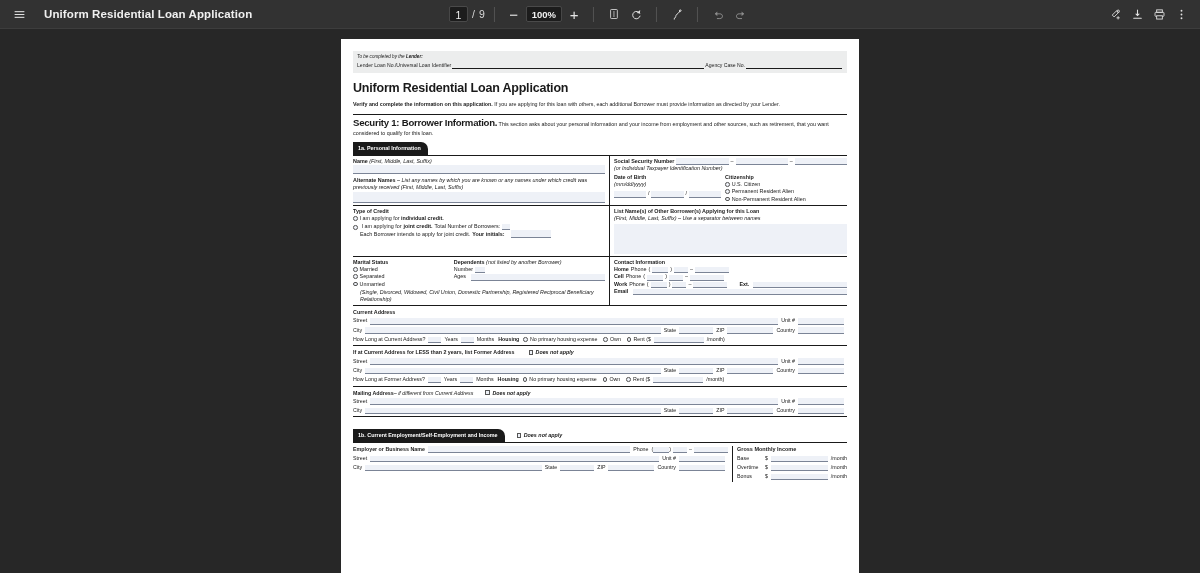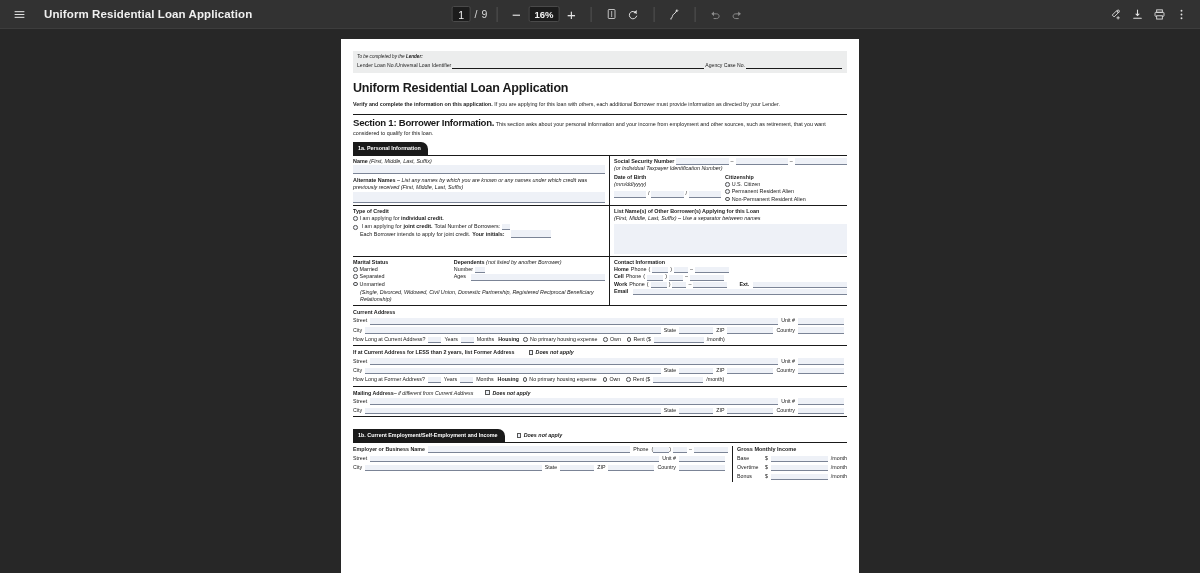--- a/index.html
+++ b/index.html
@@ -163,21 +163,21 @@
     </div>
     <div class="doc-title">Uniform Residential Loan Application</div>
   </div>
 
   <div class="tb-center">
     <div class="pagebox">1</div>
     <span class="pagesep">/</span>
     <span class="pagetotal">9</span>
     <div class="vdiv"></div>
     <div class="plusminus">−</div>
-    <div class="zoombox">16%</div>
+    <div class="zoombox">100%</div>
     <div class="plusminus">+</div>
     <div class="vdiv"></div>
     <div class="icon-btn">
       <svg width="12" height="12" viewBox="0 0 16 16">
           <rect x="3.5" y="2" width="9" height="12" rx="1" fill="none" stroke="#e0e0e0" stroke-width="1.1"></rect>
           <circle cx="8" cy="5.3" r=".9" fill="#e0e0e0"></circle>
           <circle cx="8" cy="8" r=".9" fill="#e0e0e0"></circle>
           <circle cx="8" cy="10.7" r=".9" fill="#e0e0e0"></circle>
         </svg>
     </div>
@@ -258,21 +258,21 @@
     </div>
 
     <div class="maintitle">Uniform Residential Loan Application</div>
 
     <div class="verify">
       <span class="b">Verify and complete the information on this application.</span><span> If you are applying for this loan with others, each additional Borrower must provide information as directed by your Lender.</span>
     </div>
 
     <div class="sec-rule-top"></div>
     <div class="section-head">
-      <span class="sh-t">Section 1: Borrower Information.</span><span class="sh-s"> This section asks about your personal information and your income from employment and other sources, such as retirement, that you want considered to qualify for this loan.</span>
+      <span class="sh-t">Security 1: Borrower Information.</span><span class="sh-s"> This section asks about your personal information and your income from employment and other sources, such as retirement, that you want considered to qualify for this loan.</span>
     </div>
 
     <div class="tabrow">
       <span class="tab">1a. Personal Information</span>
       <span class="tabrow-after"></span>
     </div>
 
     <div class="cols">
       <div class="colL">
         <div><span class="b">Name</span> <span class="i">(First, Middle, Last, Suffix)</span></div>

